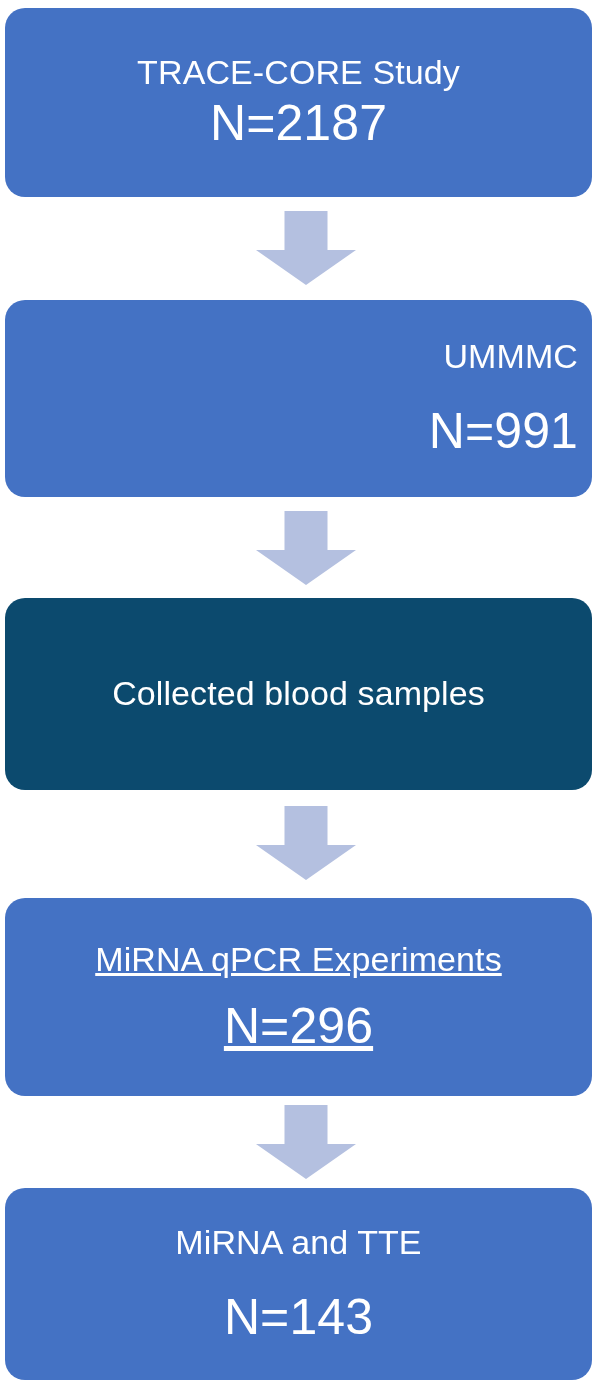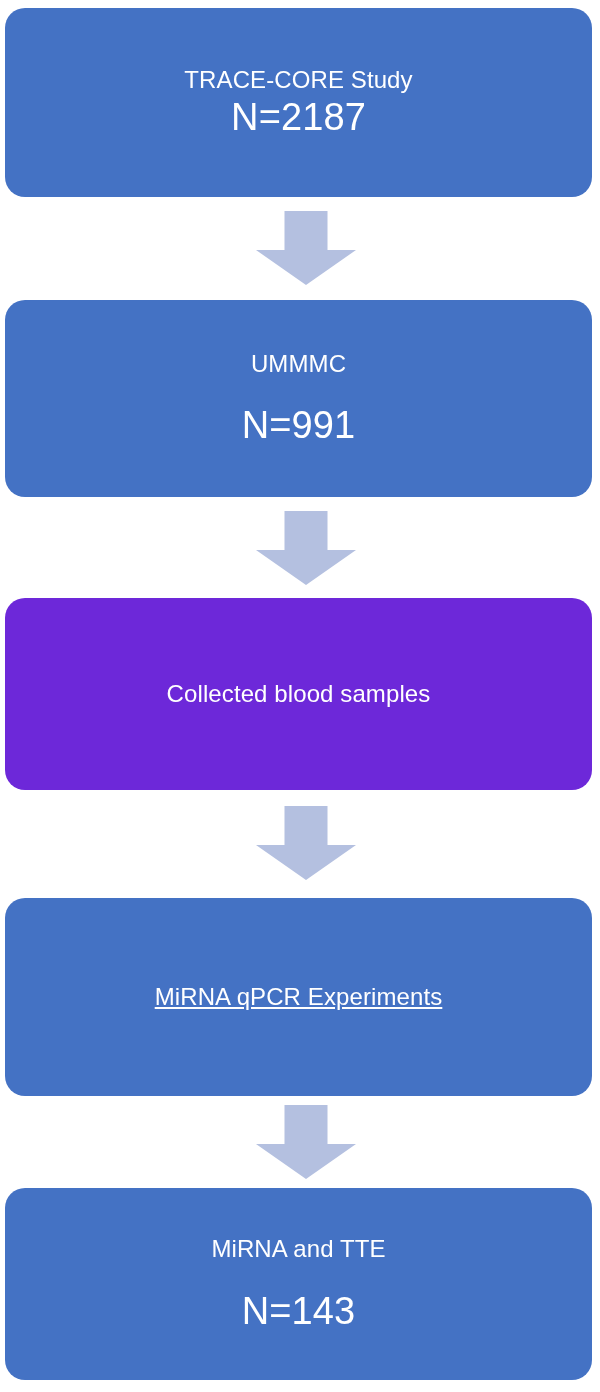--- a/index.html
+++ b/index.html
@@ -29,36 +29,36 @@
     border-radius: 20px;
     display: flex;
     flex-direction: column;
     align-items: center;
     justify-content: center;
     color: #ffffff;
     text-align: center;
     padding: 0 14px;
   }
   .node-label {
-    font-size: 24px;
+    font-size: 34px;
     line-height: 1.05;
     font-weight: 400;
     letter-spacing: 0.1px;
     white-space: nowrap;
   }
   .node-count {
-    font-size: 38px;
+    font-size: 50px;
     line-height: 1.05;
     font-weight: 400;
     letter-spacing: 0.1px;
     white-space: nowrap;
   }
   
   #box-0 { top: 8px;    height: 189px; }
-  #box-1 { top: 300px;  height: 197px; }
+  #box-1 { top: 300px;  height: 197px; align-items: flex-end; }
   #box-2 { top: 598px;  height: 192px; }
   #box-3 { top: 898px;  height: 198px; }
   #box-4 { top: 1188px; height: 192px; justify-content: center; }
 
   
   #box-0 .node-count { margin-top: 6px; }
   #box-1 .node-count { margin-top: 30px; }
   #box-2 .node-count { margin-top: 22px; }
   #box-3 .node-count { margin-top: 22px; }
   #box-4 .node-count { margin-top: 30px; }
@@ -99,32 +99,33 @@
     <div class="node-label">UMMMC</div>
     <div class="node-count">N=991</div>
   </div>
 
   <div class="arrow-connector" id="arrow-1">
     <svg viewBox="0 0 100 74" xmlns="http://www.w3.org/2000/svg" aria-hidden="true">
       <polygon points="28.5,0 71.5,0 71.5,39 100,39 50,74 0,39 28.5,39" fill="#B4C0E0"></polygon>
     </svg>
   </div>
 
-  <div class="node-box" id="box-2" style="background: #6d28d9; color: rgb(255, 255, 255);">
+  <div class="node-box" id="box-2" style="background: #0c4a6e; color: rgb(255, 255, 255);">
     <div class="node-label">Collected blood samples</div>
   </div>
 
   <div class="arrow-connector" id="arrow-2">
     <svg viewBox="0 0 100 74" xmlns="http://www.w3.org/2000/svg" aria-hidden="true">
       <polygon points="28.5,0 71.5,0 71.5,39 100,39 50,74 0,39 28.5,39" fill="#B4C0E0"></polygon>
     </svg>
   </div>
 
   <div class="node-box" id="box-3" style="background: rgb(68, 114, 196); color: rgb(255, 255, 255); text-decoration: underline;">
     <div class="node-label">MiRNA qPCR Experiments</div>
+    <div class="node-count">N=296</div>
   </div>
 
   <div class="arrow-connector" id="arrow-3">
     <svg viewBox="0 0 100 74" xmlns="http://www.w3.org/2000/svg" aria-hidden="true">
       <polygon points="28.5,0 71.5,0 71.5,39 100,39 50,74 0,39 28.5,39" fill="#B4C0E0"></polygon>
     </svg>
   </div>
 
   <div class="node-box" id="box-4" style="background: rgb(68, 114, 196); color: rgb(255, 255, 255);">
     <div class="node-label">MiRNA and TTE</div>

